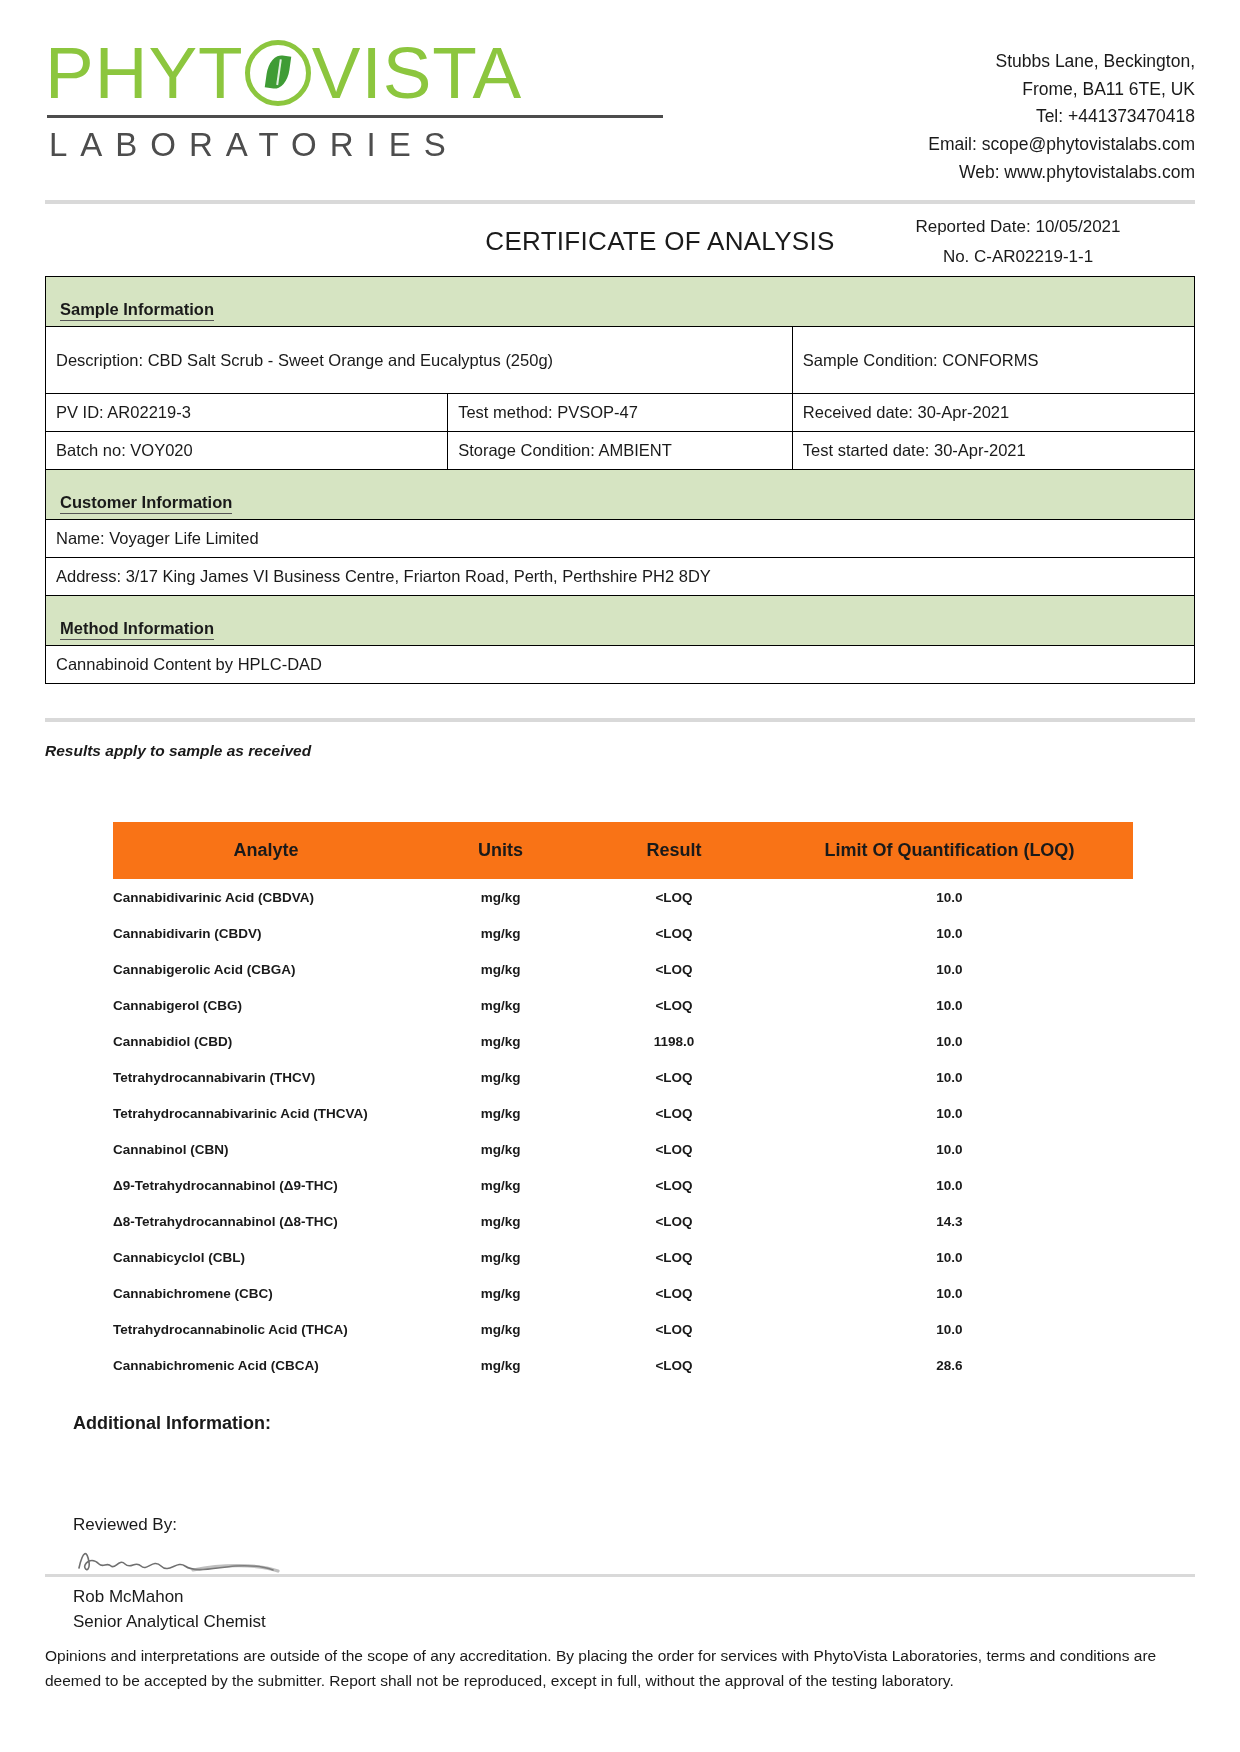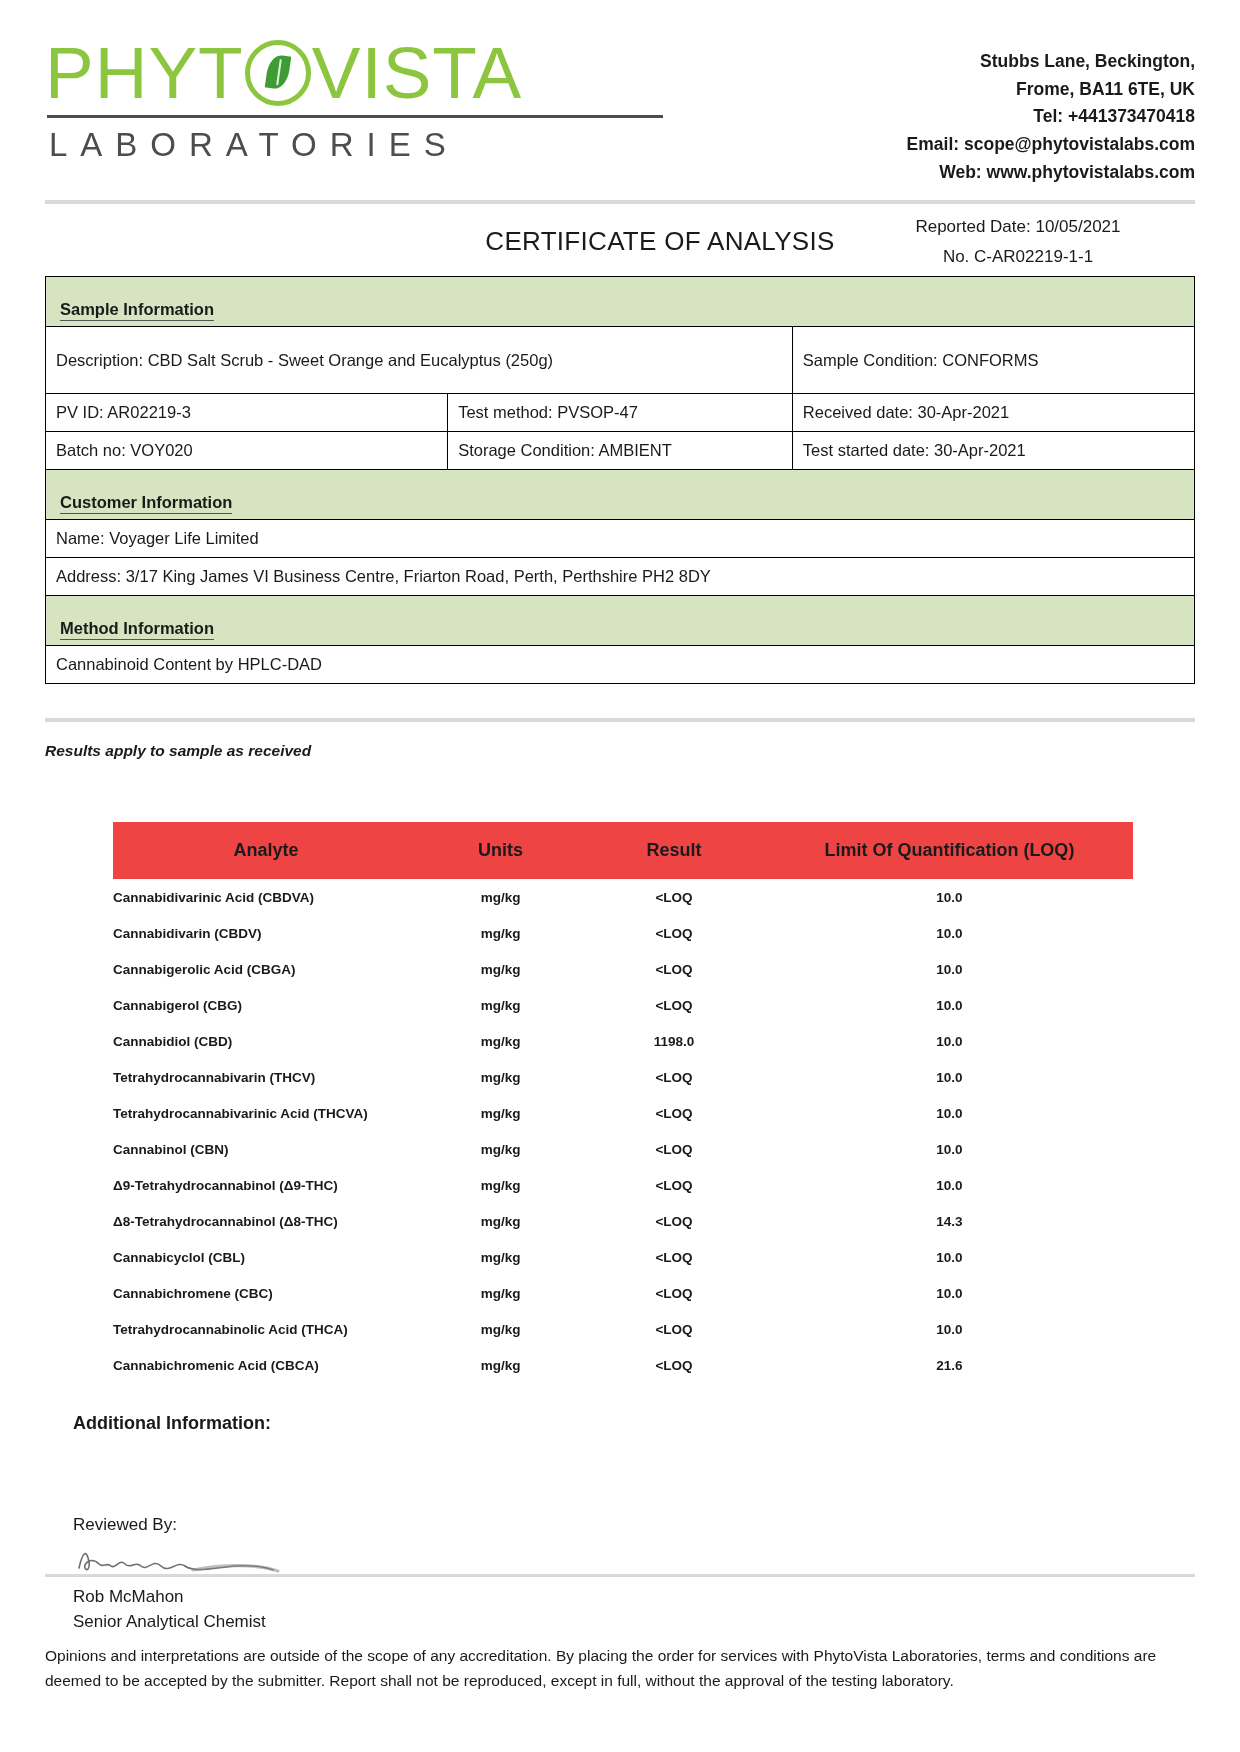--- a/index.html
+++ b/index.html
@@ -91,21 +91,20 @@
     color: #4d4d4d;
     font-weight: 400;
     padding-left: 4px;
   }
   .addr-block {
     text-align: right;
     font-size: 17.5px;
     line-height: 1.58;
     color: #1a1a1a;
     padding-top: 18px;
-    font-weight: bold;
   }
 
   .header-rule {
     height: 4px;
     background: #d9d9d9;
     margin: 14px 0 0 0;
   }
 
   
   .title-row {
@@ -176,21 +175,21 @@
   .analyte-wrap {
     margin-top: 62px;
     padding: 0 62px 0 68px;
   }
   table.analyte {
     width: 100%;
     border-collapse: collapse;
     table-layout: fixed;
   }
   table.analyte thead th {
-    background: #ef4444;
+    background: #f97316;
     font-size: 18px;
     font-weight: bold;
     padding: 18px 0 18px 0;
     text-align: center;
   }
   table.analyte thead th.analyte-col { width: 300px; }
   table.analyte thead th.units-col { width: 160px; }
   table.analyte thead th.result-col { width: 180px; }
   table.analyte thead th.loq-col { width: 360px; }
   table.analyte tbody td {
@@ -410,21 +409,21 @@
         <tr>
           <td class="c-analyte">Tetrahydrocannabinolic Acid (THCA)</td>
           <td class="c-units">mg/kg</td>
           <td class="c-result">&lt;LOQ</td>
           <td class="c-loq">10.0</td>
         </tr>
         <tr>
           <td class="c-analyte">Cannabichromenic Acid (CBCA)</td>
           <td class="c-units">mg/kg</td>
           <td class="c-result">&lt;LOQ</td>
-          <td class="c-loq">21.6</td>
+          <td class="c-loq">28.6</td>
         </tr>
       </tbody>
     </table>
   </div>
 
   <div class="additional">Additional Information:</div>
 
   <div class="reviewed">
     <div>Reviewed By:</div>
     <div class="signature">

